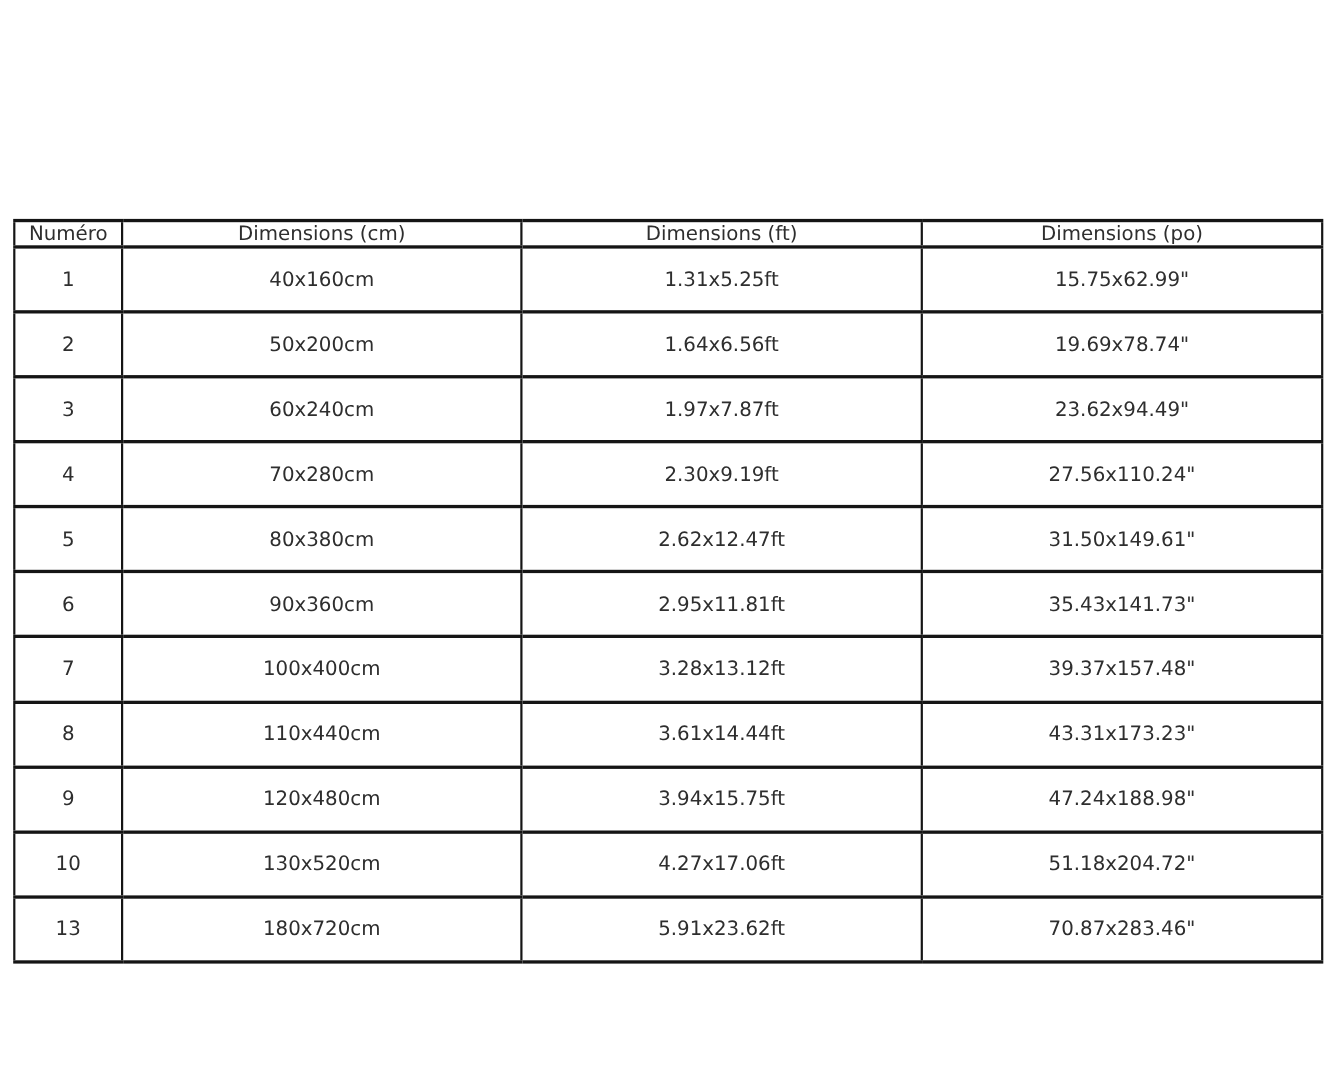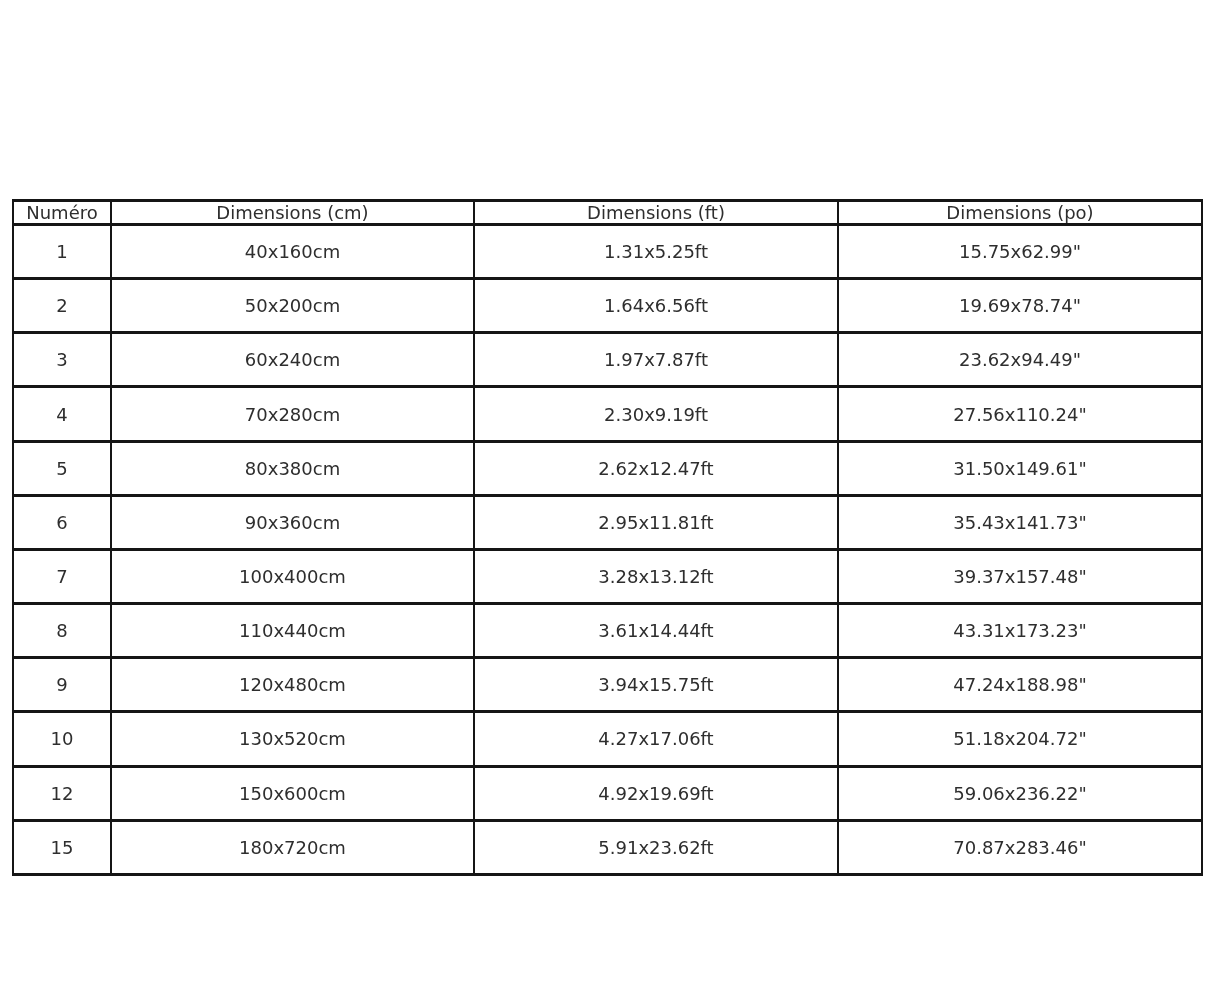--- a/index.html
+++ b/index.html
@@ -119,26 +119,20 @@
           <td>3.94x15.75ft</td>
           <td>47.24x188.98"</td>
         </tr>
         <tr>
           <td>10</td>
           <td>130x520cm</td>
           <td>4.27x17.06ft</td>
           <td>51.18x204.72"</td>
         </tr>
         <tr>
-          <td>12</td>
-          <td>150x600cm</td>
-          <td>4.92x19.69ft</td>
-          <td>59.06x236.22"</td>
-        </tr>
-        <tr>
-          <td>15</td>
+          <td>13</td>
           <td>180x720cm</td>
           <td>5.91x23.62ft</td>
           <td>70.87x283.46"</td>
         </tr>
       </tbody>
   </table>
 </div>
 
 </body></html>

